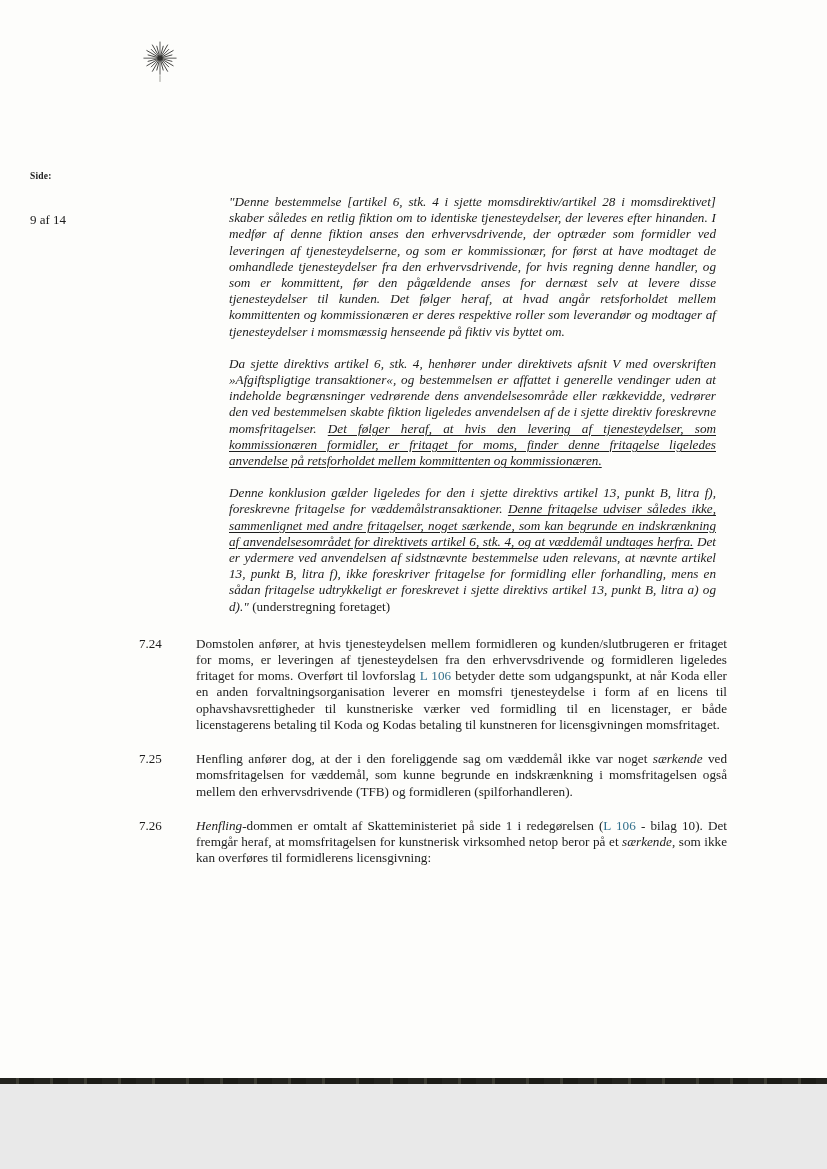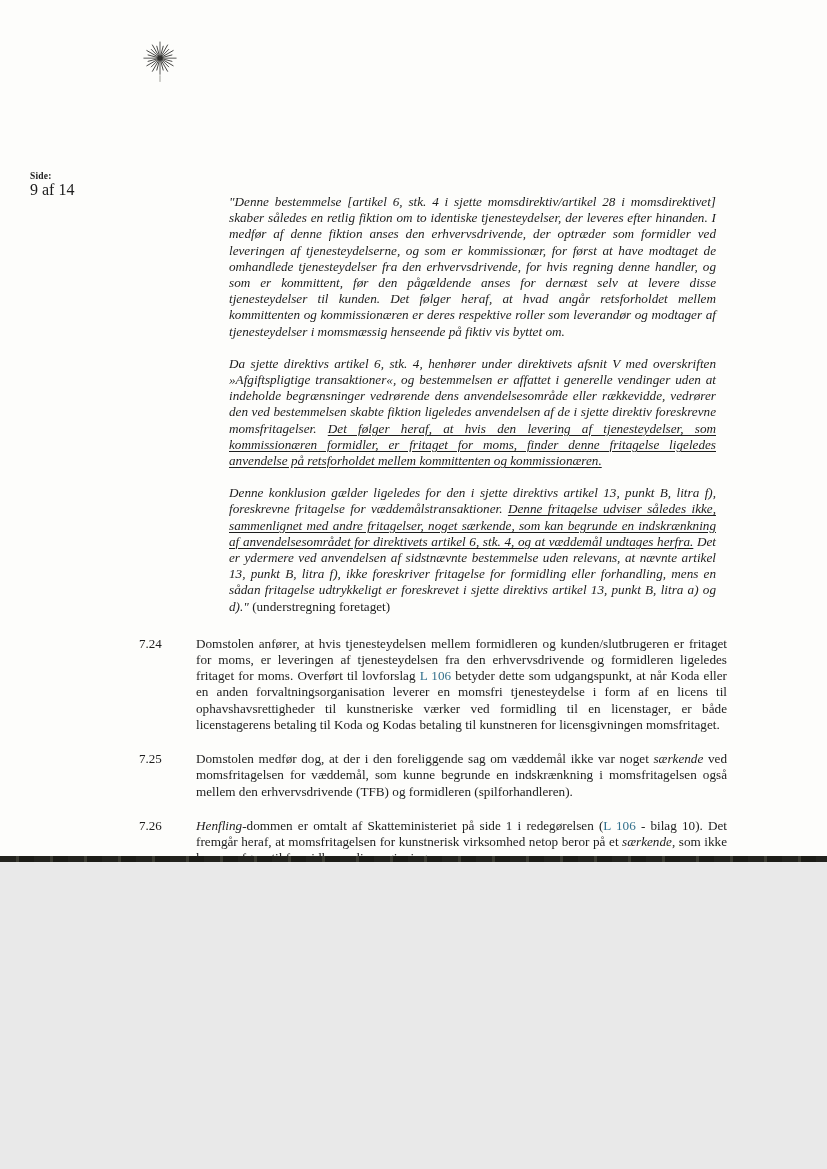--- a/index.html
+++ b/index.html
@@ -2,32 +2,32 @@
 <html><head>
 <meta charset="utf-8">
 <style>
   * { box-sizing: border-box; margin: 0; padding: 0; }
   html, body { width: 827px; }
   body { background: #e9e9e9; font-family: "Liberation Serif", "DejaVu Serif", serif; }
 
   .page {
     position: relative;
     width: 827px;
-    height: 862px;
+    height: 1084px;
     background: #fdfdfb;
     color: #1c1c1c;
     overflow: hidden;
     font-family: Liberation Serif, serif;
   }
 
   .logo { position: absolute; left: 141px; top: 38px; width: 38px; height: 46px; }
 
   .sideblock { position: absolute; left: 30px; top: 170px; line-height: 13px; }
   .side-label { font-weight: bold; font-size: 9.5px; letter-spacing: 0.2px; }
-  .side-value { font-size: 16px; }
+  .side-value { font-size: 13px; margin-top: 30px; }
 
   .content {
     position: absolute;
     left: 196px;
     top: 170px;
     width: 531px;
     font-size: 13.2px;
     line-height: 16.2px;
     text-align: justify;
   }
@@ -123,21 +123,21 @@
         <p class="qpara"><span>Denne konklusion gælder ligeledes for den i sjette direktivs artikel 13, punkt B, litra f), foreskrevne fritagelse for væddemålstransaktioner. </span><span class="u">Denne fritagelse udviser således ikke, sammenlignet med andre fritagelser, noget særkende, som kan begrunde en indskrænkning af anvendelsesområdet for direktivets artikel 6, stk. 4, og at væddemål undtages herfra.</span><span> Det er ydermere ved anvendelsen af sidstnævnte bestemmelse uden relevans, at nævnte artikel 13, punkt B, litra f), ikke foreskriver fritagelse for formidling eller forhandling, mens en sådan fritagelse udtrykkeligt er foreskrevet i sjette direktivs artikel 13, punkt B, litra a) og d)." </span><span class="r">(understregning foretaget)</span></p>
       </div>
 
     <div class="numrows">
         <div class="numrow">
           <div class="num">7.24</div>
           <div class="ntext"><span>Domstolen anfører, at hvis tjenesteydelsen mellem formidleren og kunden/slutbrugeren er fritaget for moms, er leveringen af tjenesteydelsen fra den erhvervsdrivende og formidleren ligeledes fritaget for moms. Overført til lovforslag </span><span class="c">L 106</span><span> betyder dette som udgangspunkt, at når Koda eller en anden forvaltningsorganisation leverer en momsfri tjenesteydelse i form af en licens til ophavshavsrettigheder til kunstneriske værker ved formidling til en licenstager, er både licenstagerens betaling til Koda og Kodas betaling til kunstneren for licensgivningen momsfritaget.</span></div>
         </div>
         <div class="numrow">
           <div class="num">7.25</div>
-          <div class="ntext"><span>Domstolen medfør dog, at der i den foreliggende sag om væddemål ikke var noget </span><span class="i">særkende</span><span> ved momsfritagelsen for væddemål, som kunne begrunde en indskrænkning i momsfritagelsen også mellem den erhvervsdrivende (TFB) og formidleren (spilforhandleren).</span></div>
+          <div class="ntext"><span>Henfling anfører dog, at der i den foreliggende sag om væddemål ikke var noget </span><span class="i">særkende</span><span> ved momsfritagelsen for væddemål, som kunne begrunde en indskrænkning i momsfritagelsen også mellem den erhvervsdrivende (TFB) og formidleren (spilforhandleren).</span></div>
         </div>
         <div class="numrow">
           <div class="num">7.26</div>
           <div class="ntext"><span class="i">Henfling</span><span>-dommen er omtalt af Skatteministeriet på side 1 i redegørelsen (</span><span class="c">L 106</span><span> - bilag 10). Det fremgår heraf, at momsfritagelsen for kunstnerisk virksomhed netop beror på et </span><span class="i">særkende</span><span>, som ikke kan overføres til formidlerens licensgivning:</span></div>
         </div>
       </div>
   </div>
 
   <div class="footer-left">Gorrissen Federspiel</div>
   <div class="footer-right">16476413.2</div>

